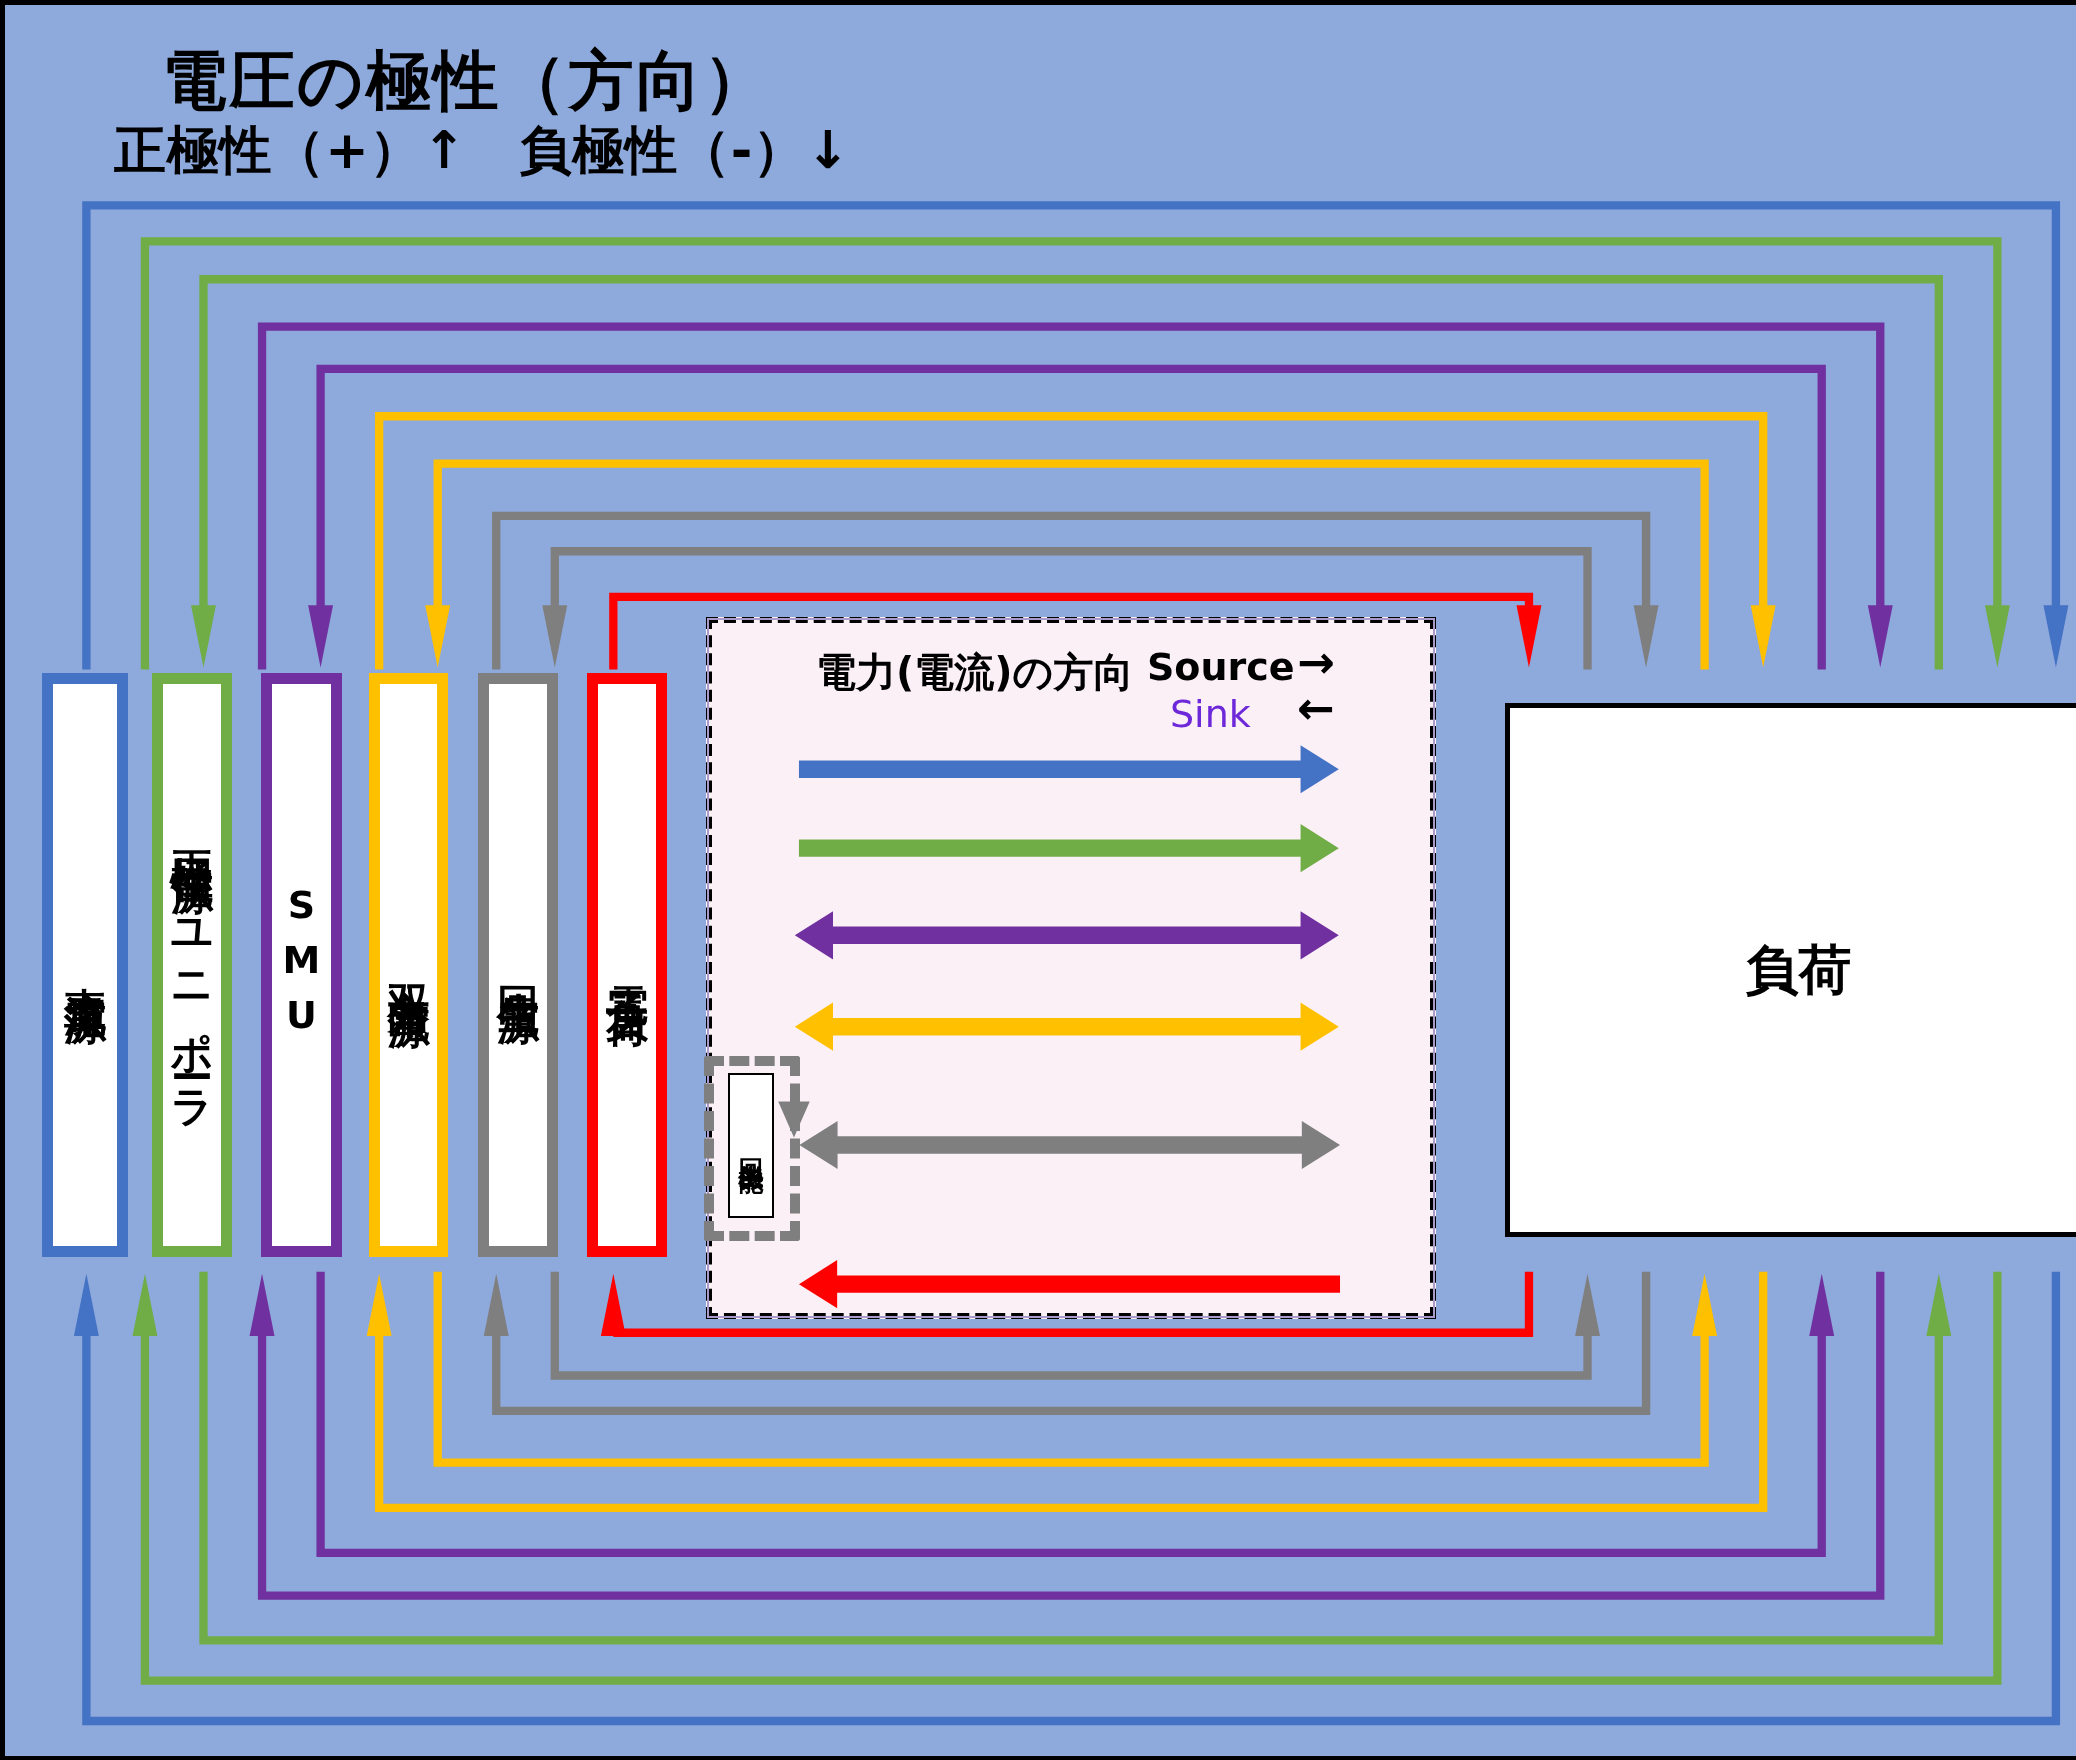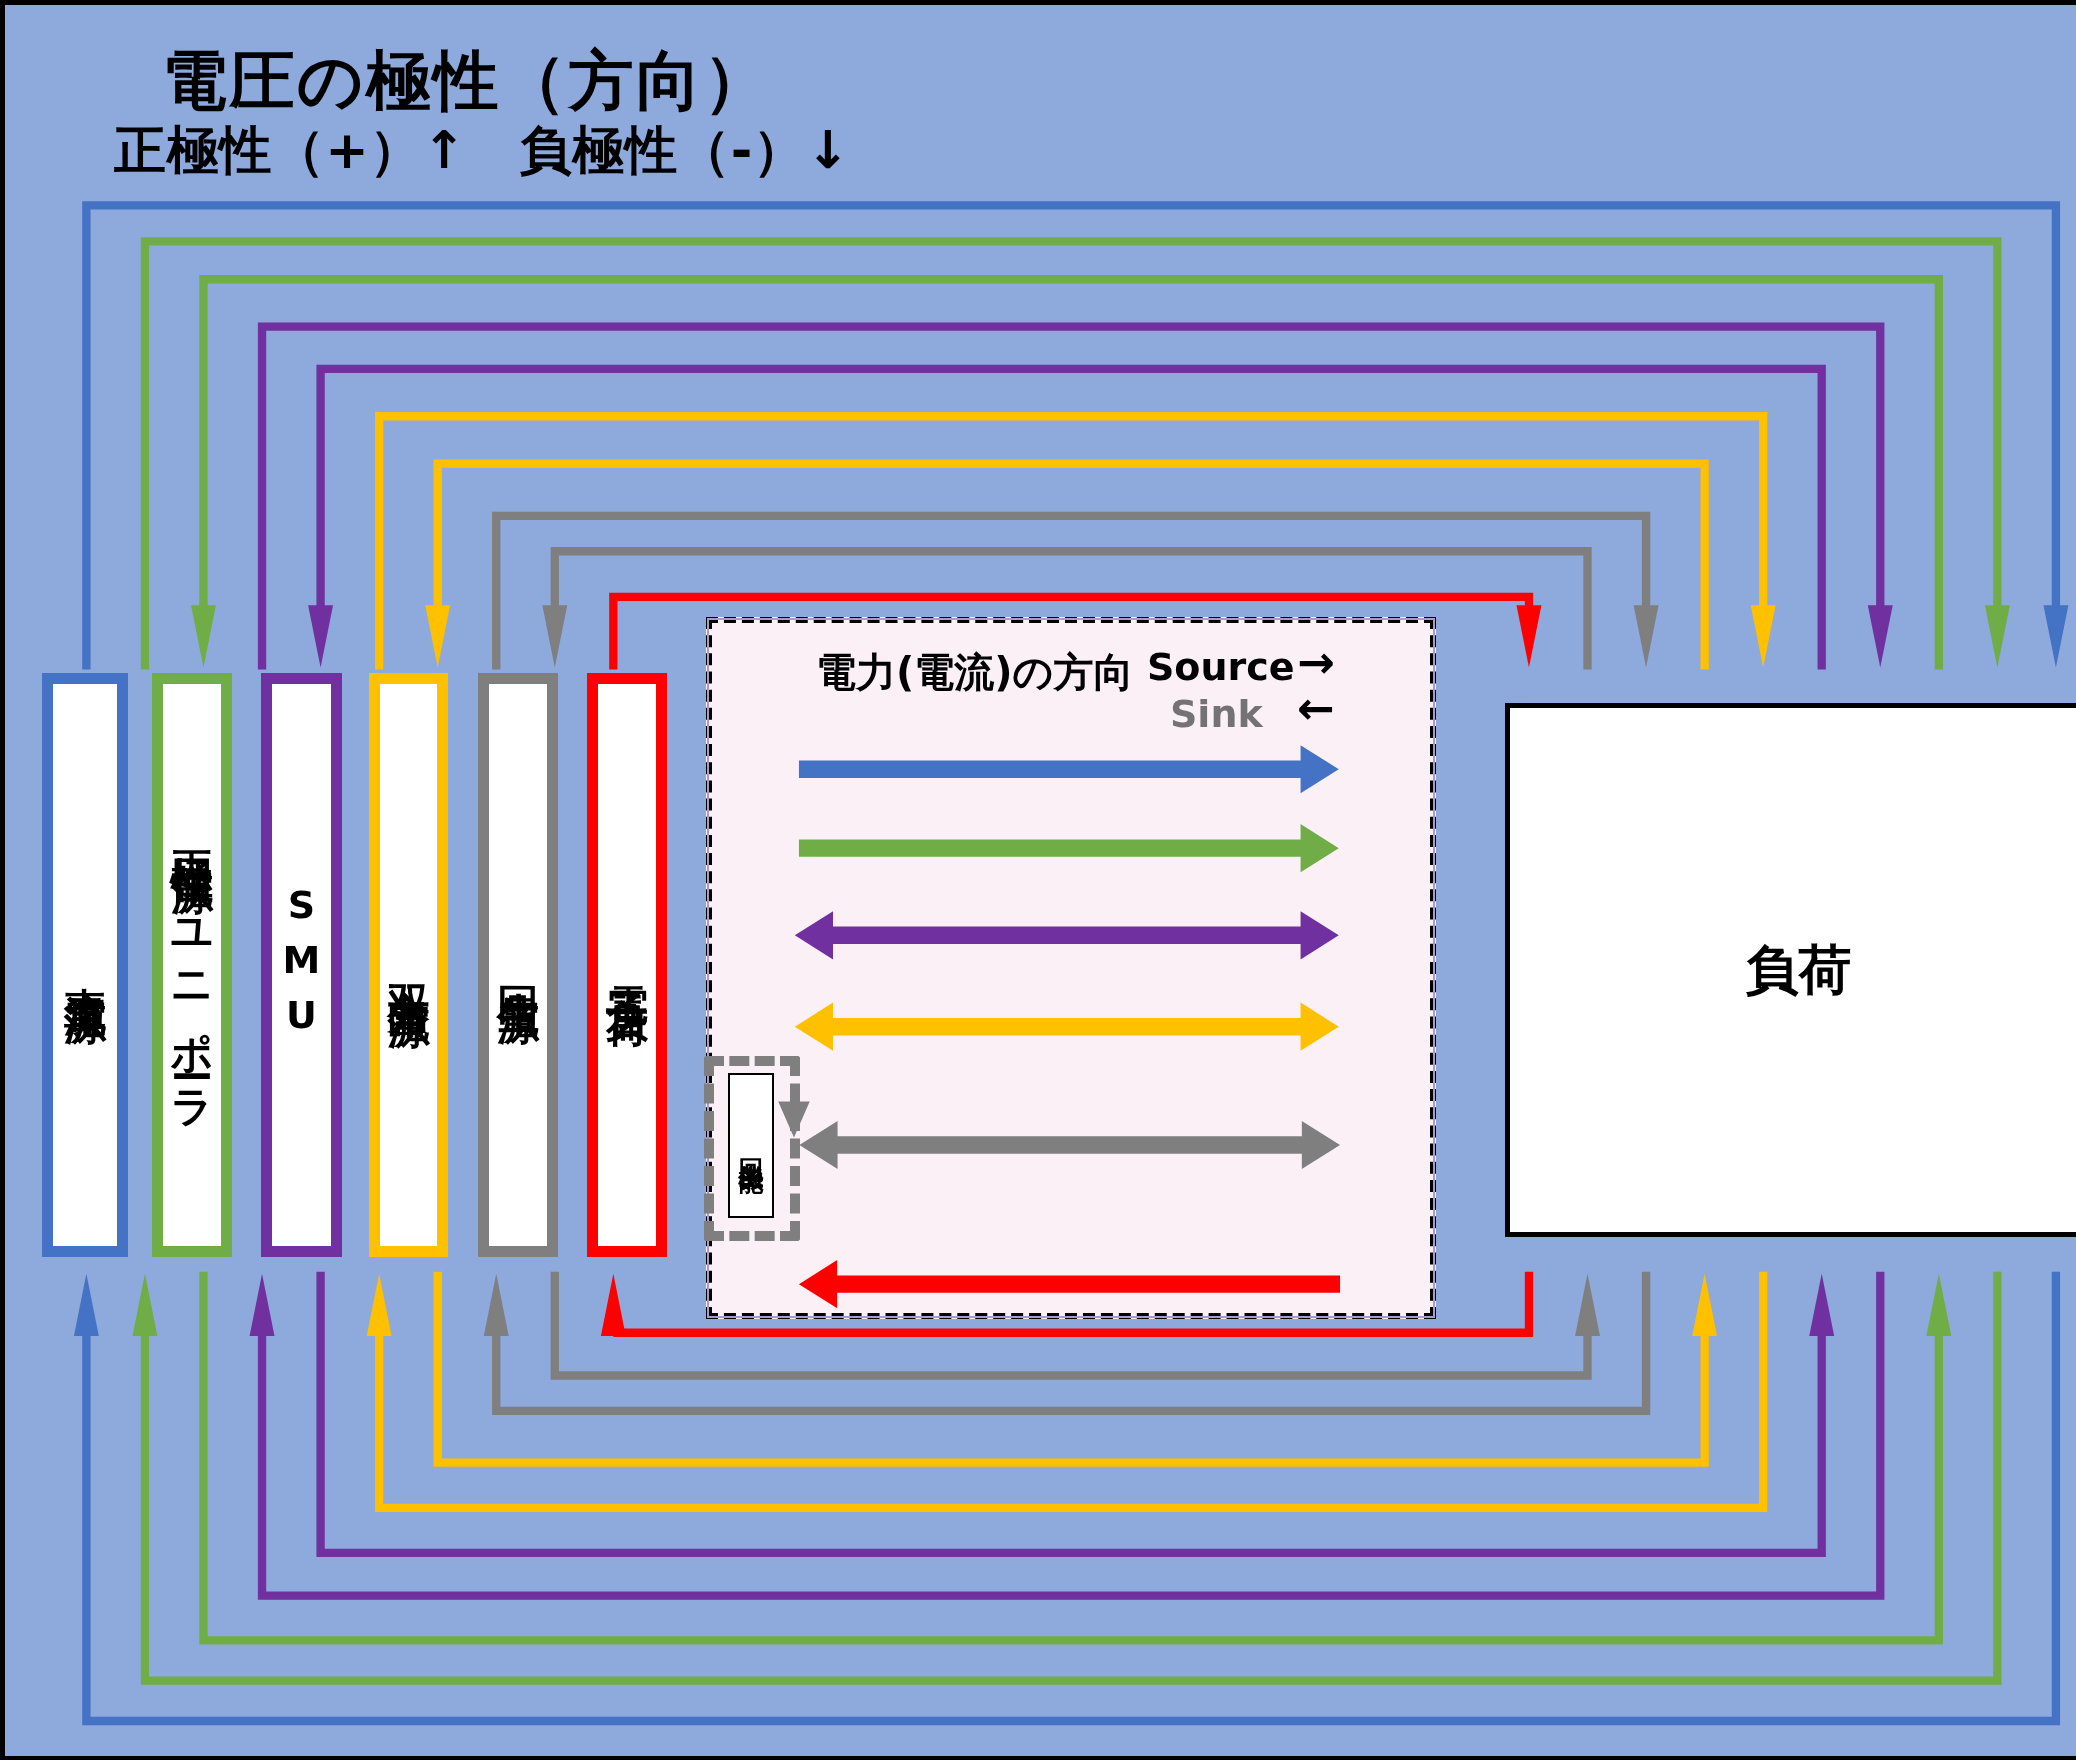--- a/index.html
+++ b/index.html
@@ -58,21 +58,21 @@
   }
   .legend::before{
     content:"";position:absolute;inset:-5px;
     border:2.1px solid #A99BC9;pointer-events:none;
   }
   .legend-title{
     left:104px;top:21.6px;
     font-size:40px;font-weight:bold;color:#000;white-space:nowrap;
   }
   .legend-source-label{left:435px;top:22.4px;font-size:38px;font-weight:bold;color:#000;text-align:right;}
-  .legend-sink-label{left:458px;top:69px;font-size:38px;font-weight:bold;color:#737373;}
+  .legend-sink-label{left:458px;top:69px;font-size:38px;font-weight:normal;color:#6d28d9;}
   .legend-arrow-glyph{font-size:45px;font-weight:bold;color:#000;line-height:1;}
   .regen-outer{
     left:699px;top:1051px;width:96px;height:185px;
     border:10px dashed #7F7F7F;border-radius:3.3px;
     box-sizing:border-box;background:transparent;
   }
   .regen-inner{
     left:723px;top:1068px;width:46px;height:145px;
     background:#fff;border:2.5px solid #000;box-sizing:border-box;
     display:flex;align-items:center;justify-content:center;

